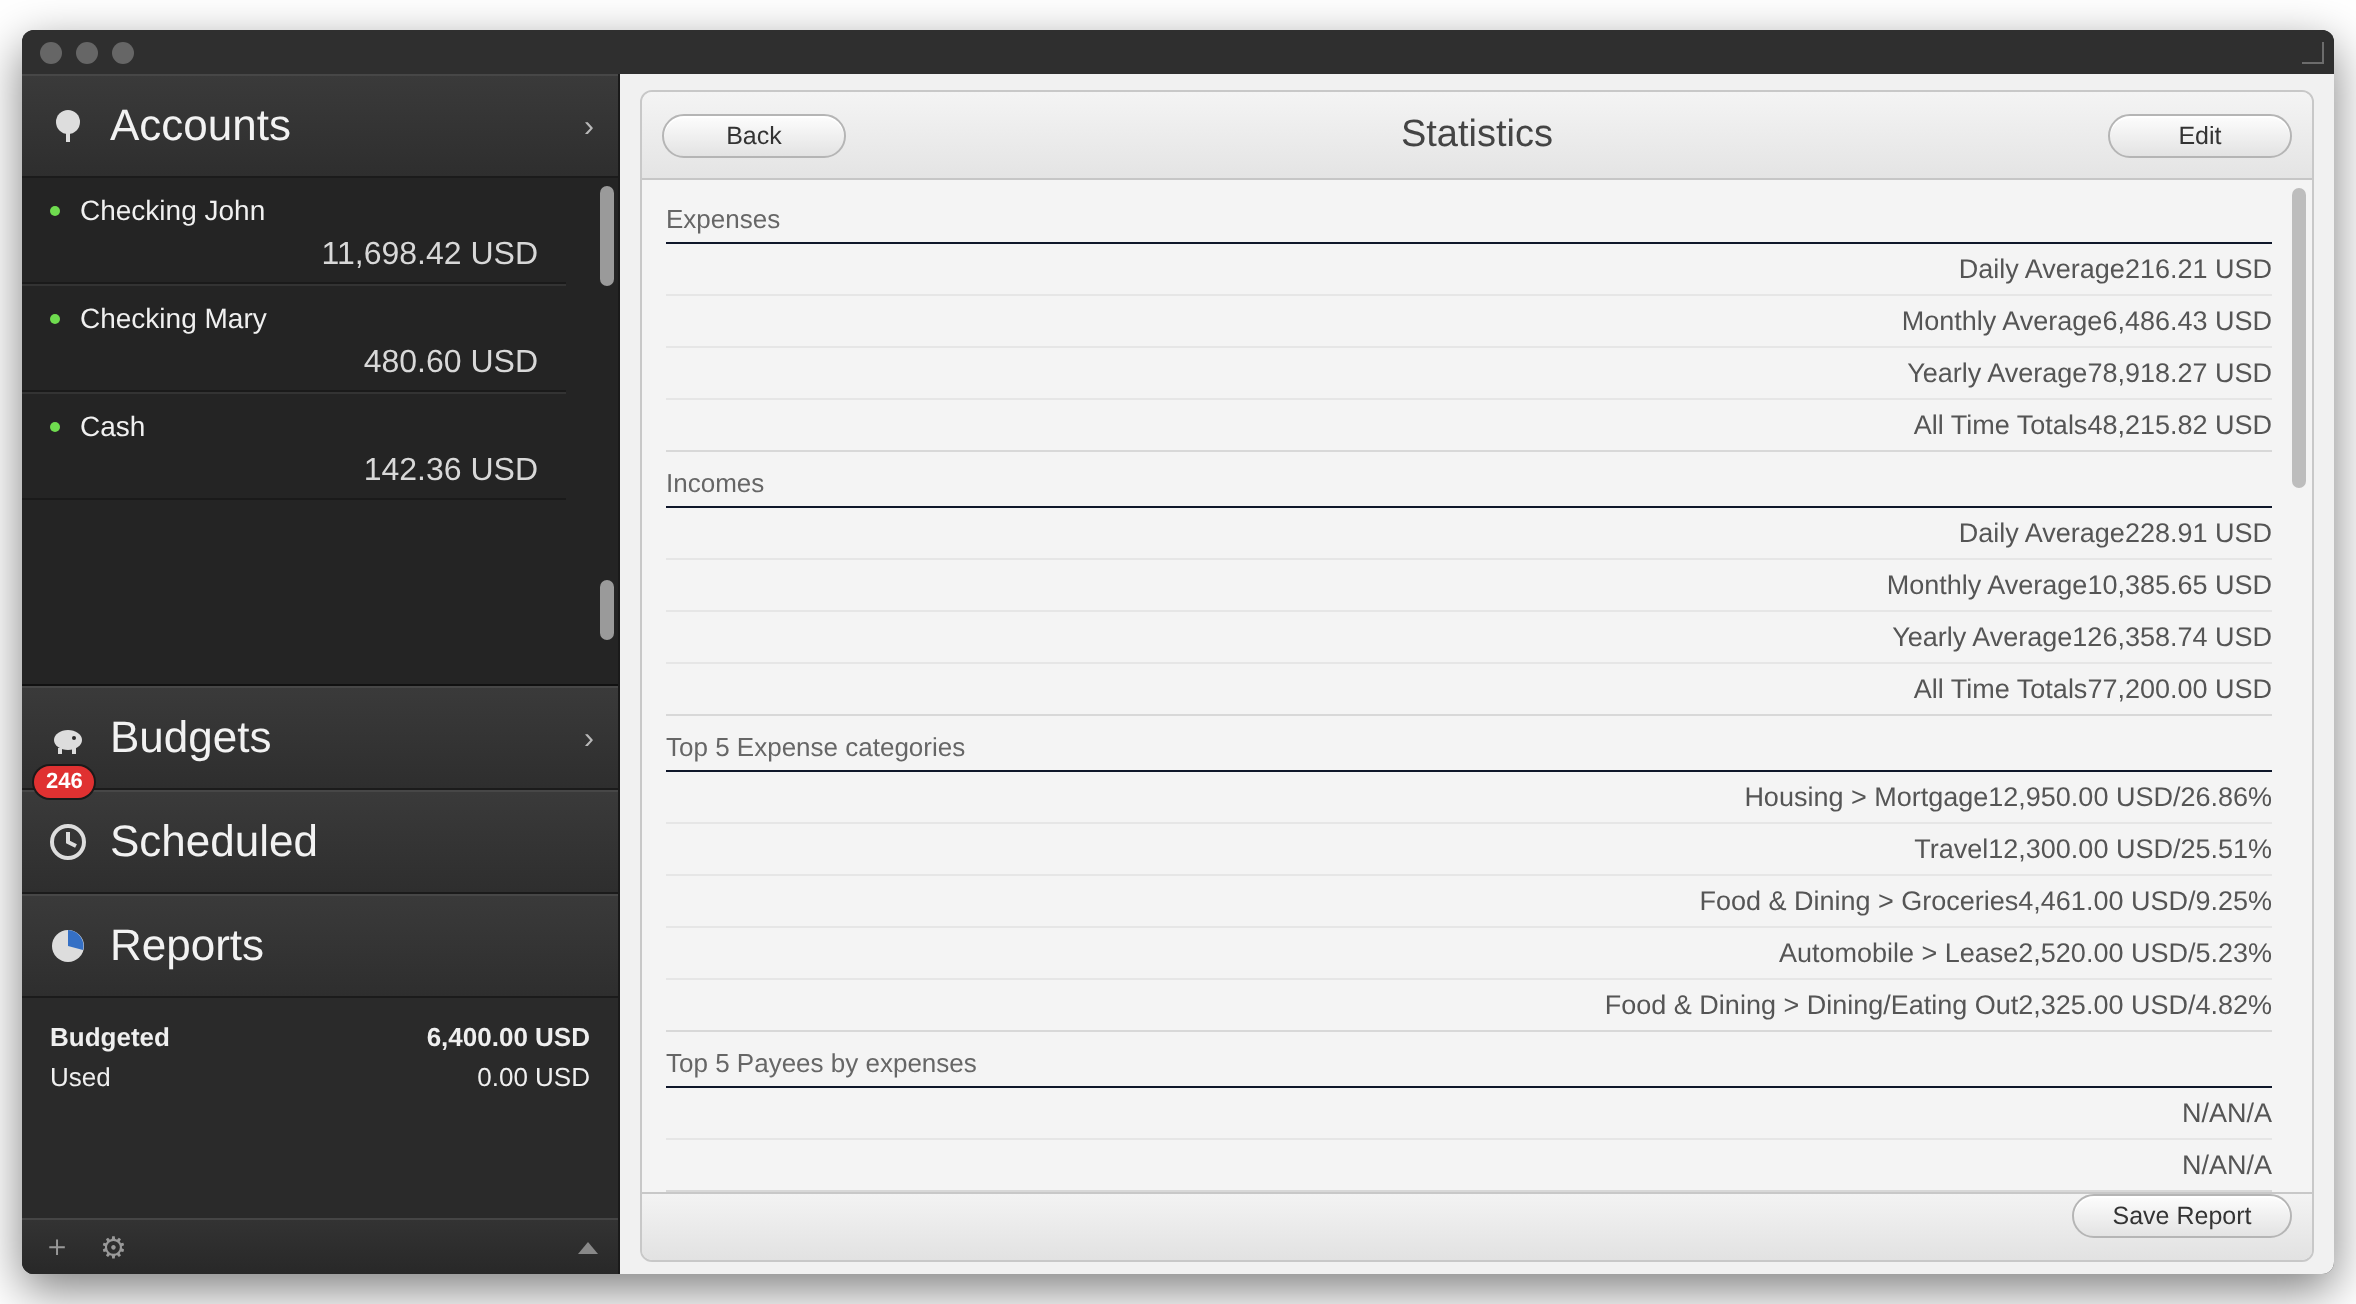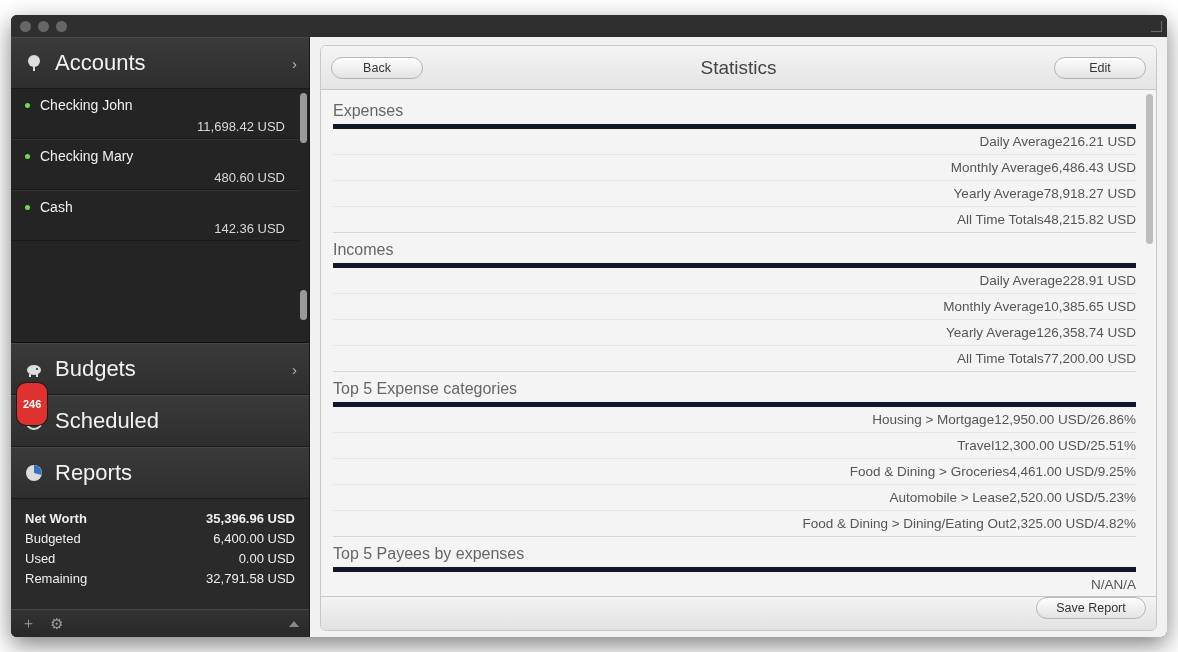--- a/index.html
+++ b/index.html
@@ -86,42 +86,42 @@
     display: inline-flex; align-items: center; justify-content: center;
   }
   .accounts-list {
     position: relative;
     height: 254px;
     overflow: hidden;
     background: #242424;
     border-bottom: 1px solid #111;
   }
   .accounts-scroll {
-    padding-right: 10px;
+    padding-right: 26px;
   }
   .acct {
     padding: 8px 14px 4px 14px;
     border-top: 1px solid #333;
     border-bottom: 1px solid #1a1a1a;
     cursor: pointer;
   }
   .acct:first-child { border-top: none; }
   .acct-top {
     display: flex; align-items: center;
     font-size: 14px;
     color: #f0f0f0;
   }
   .dot {
     width: 5px; height: 5px; border-radius: 50%;
     background: #6fdc4f;
     margin-right: 10px;
   }
   .acct-bal {
     text-align: right;
-    font-size: 13px;
+    font-size: 16px;
     color: #d8d8d8;
     margin-top: 6px;
   }
   .acct-faded .acct-top { color: #555; }
   .vscroll {
     position: absolute;
     right: 2px; top: 4px; bottom: 4px;
     width: 7px;
   }
   .vscroll .thumb {
@@ -129,21 +129,21 @@
     background: #9a9a9a;
     border-radius: 4px;
   }
   .badge {
     position: absolute;
     background: #e03131;
     color: #fff;
     font-size: 11px;
     font-weight: 600;
     border-radius: 9px;
-    padding: 14px 6px;
+    padding: 1px 6px;
     line-height: 14px;
     box-shadow: 0 0 0 1px #1a1a1a;
   }
   .summary {
     padding: 10px 14px;
     font-size: 13px;
     color: #efefef;
     background: #2a2a2a;
     flex: 1;
   }
@@ -225,24 +225,24 @@
     flex: 1;
     overflow: hidden;
     position: relative;
     font-size: 13.5px;
     color: #555;
   }
   .content-scroll {
     padding: 4px 20px 10px 12px;
   }
   .section-title {
-    font-size: 16px;
+    font-size: 13px;
     color: #666;
     padding: 6px 0 4px 0;
-    border-bottom: 5px solid #0f172a;
+    border-bottom: 1px solid #0f172a;
     margin-top: 2px;
   }
   .row {
     display: flex;
     justify-content: flex-end;
     padding: 4px 0;
     border-bottom: 1px solid #e6e6e6;
     line-height: 17px;
   }
   .row:last-child { border-bottom: none; }
@@ -353,34 +353,26 @@
                 <circle cx="10" cy="10" r="8" fill="#ddd"></circle>
                 <path d="M10 10 L10 2 A8 8 0 0 1 17.5 12 Z" fill="#3570c5"></path>
               </svg>
           </span>
           <span>Reports</span>
         </div>
       </div>
 
       <div class="summary">
         <div class="summary-row">
-          <span>Net Worth</span>
-          <span>35,396.96 USD</span>
-        </div>
-        <div class="summary-row">
           <span>Budgeted</span>
           <span>6,400.00 USD</span>
         </div>
         <div class="summary-row">
           <span>Used</span>
           <span>0.00 USD</span>
-        </div>
-        <div class="summary-row">
-          <span>Remaining</span>
-          <span>32,791.58 USD</span>
         </div>
       </div>
 
       <div class="bottombar">
         <span style="cursor:pointer">＋</span>
         <span style="cursor:pointer">⚙</span>
         <span class="tri"></span>
       </div>
     </div>
 

